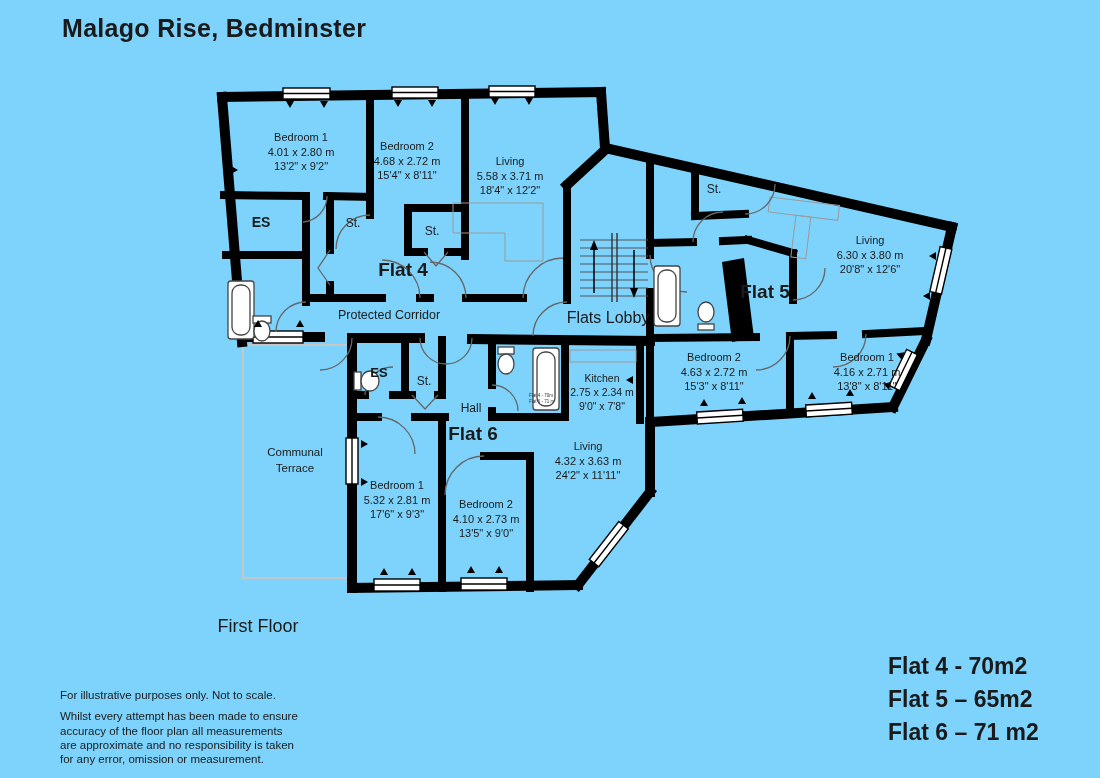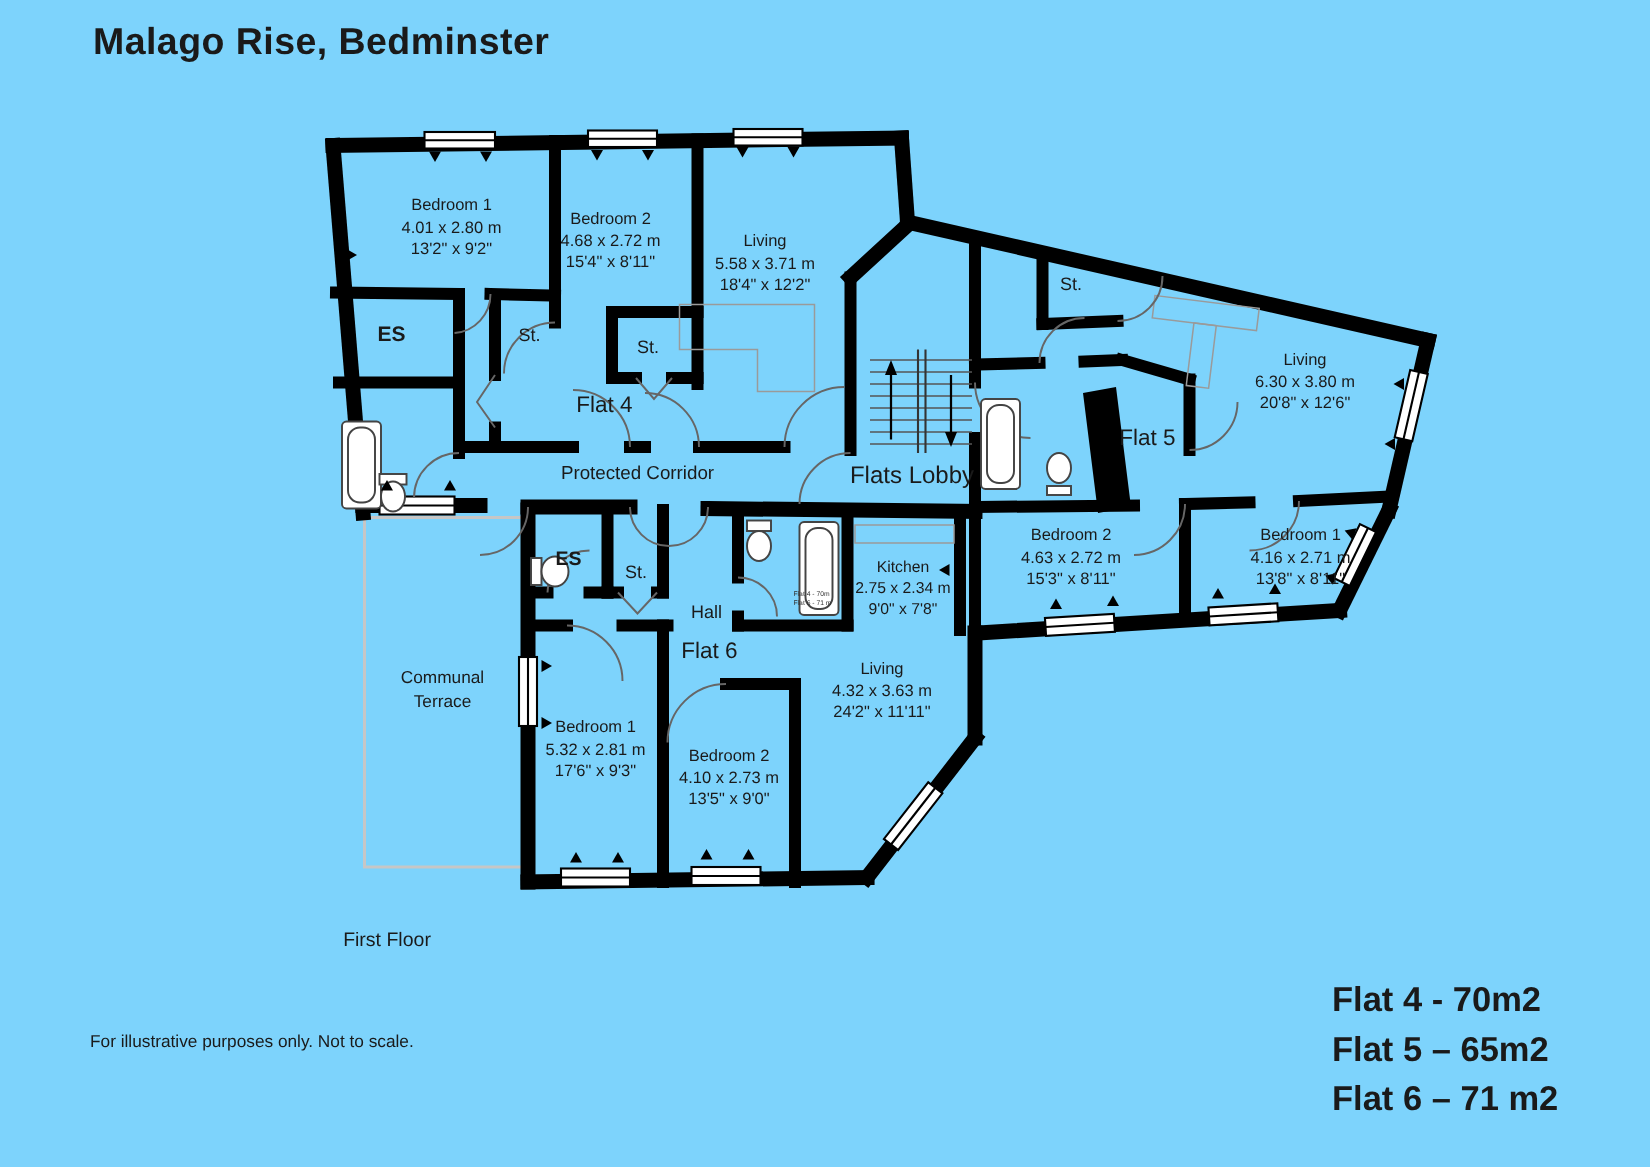--- a/index.html
+++ b/index.html
@@ -2,26 +2,26 @@
 <html><head>
 <meta charset="utf-8">
 <style>
   html,body{margin:0;padding:0;background:#fff;}
   .plan{position:relative;width:1100px;height:778px;background:#7dd3fc;overflow:hidden;
         font-family:"Liberation Sans",sans-serif;color:#1a1a1a;}
   .plan svg{position:absolute;left:0;top:0;}
   .lbl{position:absolute;transform:translate(-50%,-50%);text-align:center;white-space:nowrap;}
   .room-label{font-size:11px;line-height:1.32;}
   .room-label span{display:block;}
-  .flat-label{font-weight:400;font-size:15px;}
+  .flat-label{font-weight:700;font-size:19px;}
   .area-label{font-size:12.5px;}
   .es-label{font-weight:700;font-size:14px;text-align:right;}
   .st-label{font-size:12px;text-align:right;}
   .title{position:absolute;left:62px;top:14px;font-size:25px;font-weight:700;letter-spacing:.3px;}
-  .first-floor{font-size:13px;text-align:center;}
+  .first-floor{font-size:18px;text-align:center;}
   .terrace-label{white-space:normal;width:82px;font-size:11.5px;line-height:1.35;}
   .small-note{position:absolute;left:529px;top:393px;font-size:4.5px;line-height:1.3;color:#333;}
   .small-note span{display:block;}
   .legend{position:absolute;left:888px;top:650px;font-size:23px;font-weight:700;line-height:33px;}
   .legend div{white-space:nowrap;}
   .disclaimer{position:absolute;left:60px;top:688px;width:240px;font-size:11.5px;line-height:1.24;}
   .disclaimer .p1{margin-bottom:7px;}
 </style>
 </head>
 <body>
@@ -315,34 +315,35 @@
   <div class="lbl flat-label" style="left:765px;top:292px">Flat 5</div>
   <div class="lbl flat-label" style="left:473px;top:434px">Flat 6</div>
 
   <div class="lbl es-label" style="left:261px;top:222px">ES</div>
   <div class="lbl es-label" style="left:379px;top:372px;font-size:13px">ES</div>
   <div class="lbl st-label" style="left:353px;top:223px">St.</div>
   <div class="lbl st-label" style="left:432px;top:231px">St.</div>
   <div class="lbl st-label" style="left:714px;top:189px">St.</div>
   <div class="lbl st-label" style="left:424px;top:381px">St.</div>
   <div class="lbl area-label" style="left:471px;top:408px;font-size:12px">Hall</div>
-  <div class="lbl area-label" style="left:425px;top:315px">Protected Corridor</div>
+  <div class="lbl area-label" style="left:389px;top:315px">Protected Corridor</div>
   <div class="lbl area-label" style="left:608px;top:318px;font-size:16px">Flats Lobby</div>
   <div class="lbl terrace-label" style="left:295px;top:461px">Communal Terrace</div>
 
   <div class="small-note">
     <span>Flat 4 - 70m</span>
     <span>Flat 6 - 71 m</span>
   </div>
 
   <div class="lbl first-floor" style="left:258px;top:626px">First Floor</div>
 
   <div class="legend">
     <div>Flat 4 - 70m2</div>
     <div>Flat 5 – 65m2</div>
     <div>Flat 6 – 71 m2</div>
   </div>
 
   <div class="disclaimer">
     <div class="p1">For illustrative purposes only. Not to scale.</div>
+    <div class="p2">Whilst every attempt has been made to ensure accuracy of the floor plan all measurements are approximate and no responsibility is taken for any error, omission or measurement.</div>
   </div>
 
 </div>
 
 </body></html>

